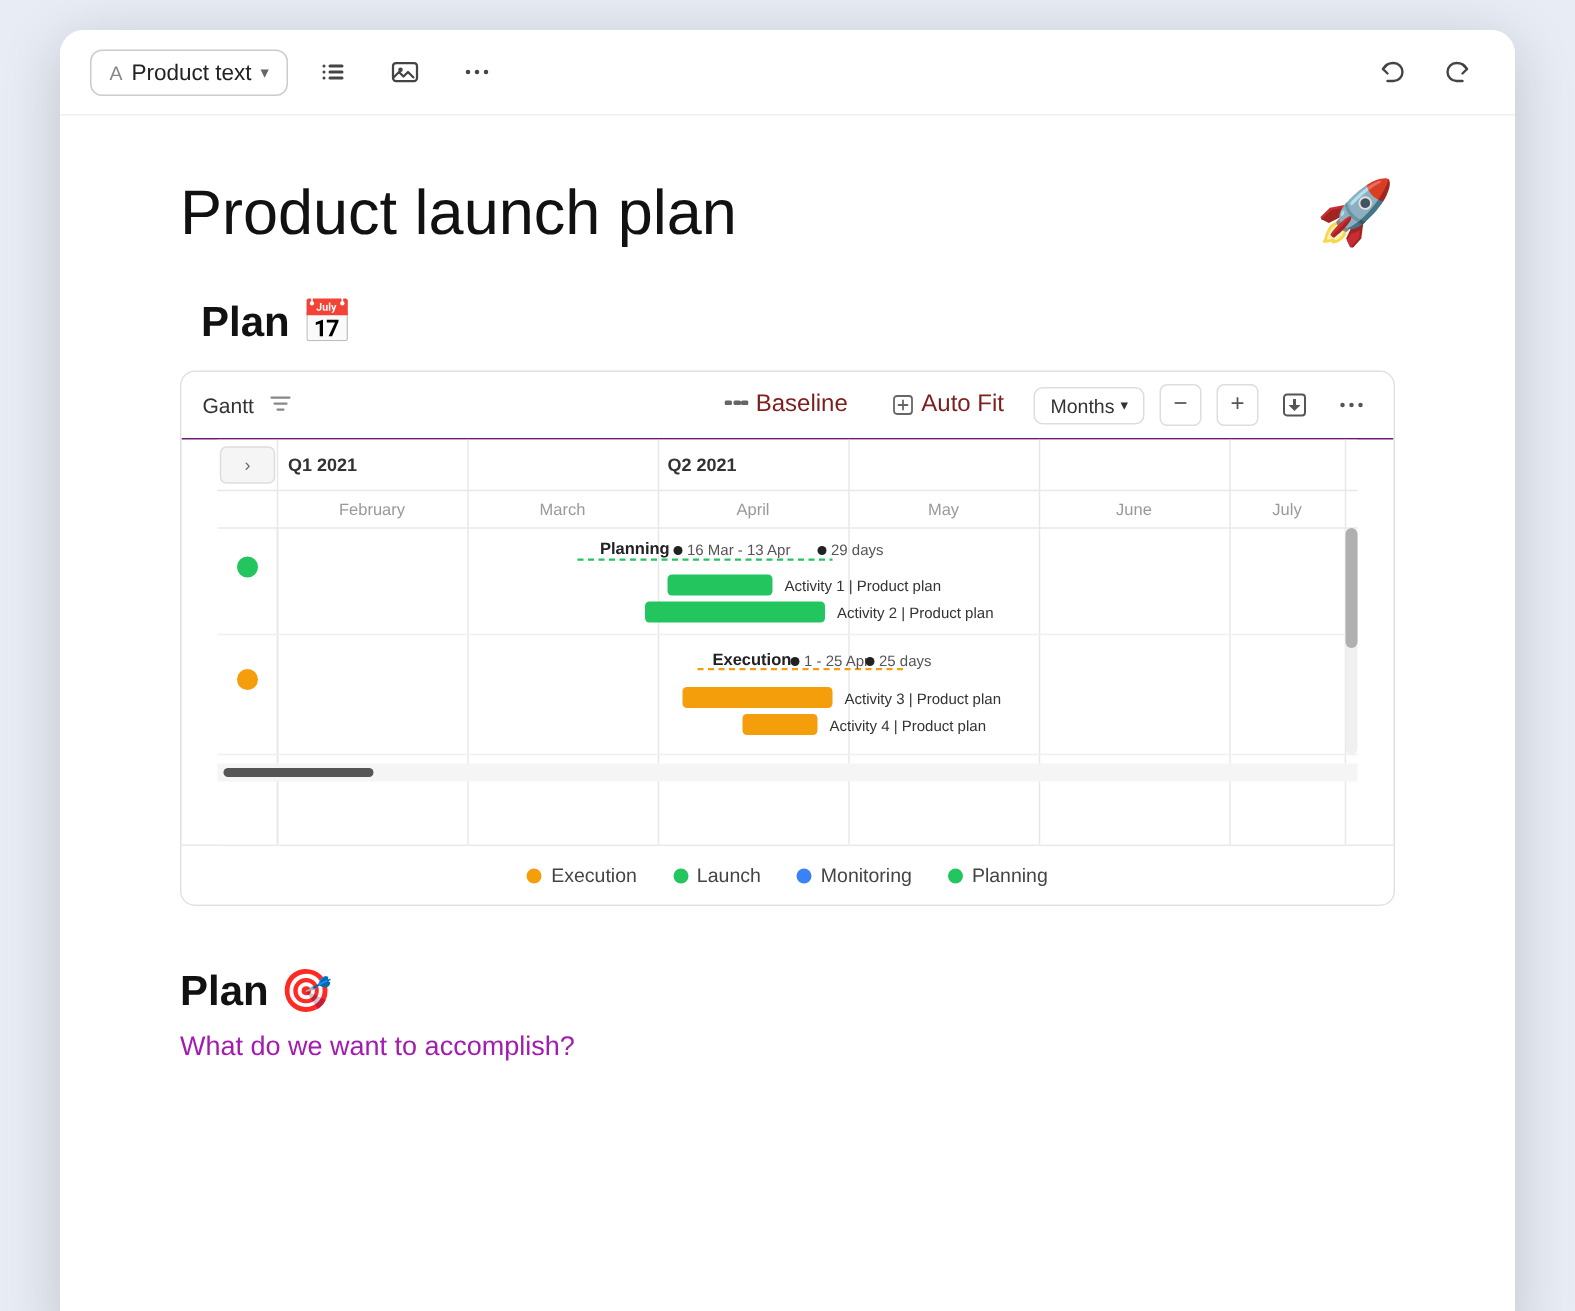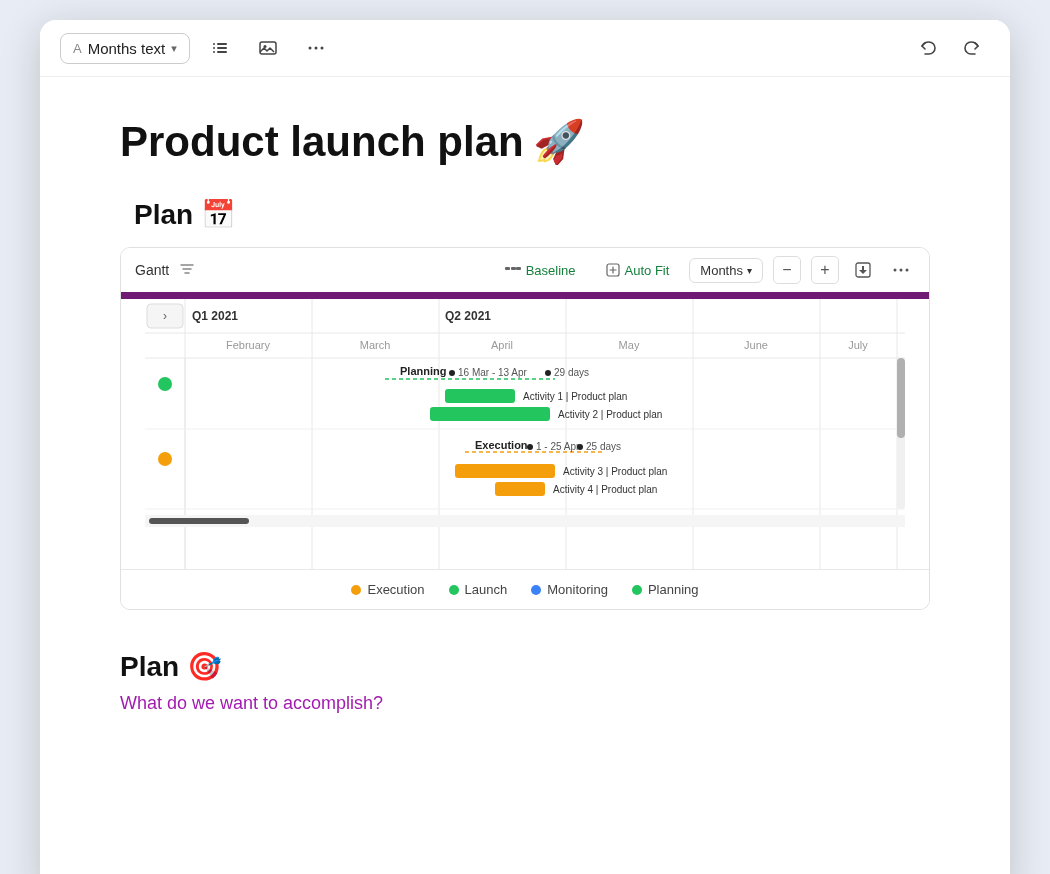--- a/index.html
+++ b/index.html
@@ -67,26 +67,27 @@
       gap: 8px;
     }
     
     .content {
       padding: 40px 80px;
       flex: 1;
       overflow-y: auto;
     }
     .page-title {
       font-size: 42px;
-      font-weight: 700;
+      font-weight: 400;
       color: #111;
       margin-bottom: 32px;
       display: flex;
       align-items: center;
-      gap: 10px;
+      gap: 21px;
+      justify-content: space-between;
     }
     .section-title {
       font-size: 28px;
       font-weight: 700;
       color: #111;
       margin-bottom: 16px;
       display: flex;
       align-items: center;
       gap: 8px;
       margin-left: 14px;
@@ -97,21 +98,21 @@
       border-radius: 10px;
       overflow: hidden;
       margin-bottom: 40px;
     }
     
     .gantt-toolbar {
       display: flex;
       align-items: center;
       padding: 8px 14px;
       background: #fff;
-      border-bottom: 7px solid #701a75;
+      border-bottom: 1px solid #701a75;
       gap: 10px;
     }
     .gantt-label {
       font-size: 14px;
       font-weight: 500;
       color: #333;
     }
     .gantt-filter-icon {
       color: #888;
       font-size: 14px;
@@ -119,22 +120,22 @@
     }
     .gantt-toolbar-spacer { flex: 1; }
     .gantt-tool-btn {
       display: flex;
       align-items: center;
       gap: 5px;
       padding: 4px 10px;
       border: none;
       background: transparent;
       cursor: pointer;
-      font-size: 13px;
-      color: #15803d;
+      font-size: 16px;
+      color: #7f1d1d;
       border-radius: 5px;
     }
     .months-dropdown {
       display: flex;
       align-items: center;
       gap: 4px;
       padding: 4px 10px;
       border: 1px solid #ddd;
       border-radius: 6px;
       background: #fff;
@@ -222,21 +223,21 @@
     }
   </style>
 </head>
 <body>
 
 <div class="app-container">
 
   <div class="toolbar">
     <button class="text-format-btn">
       <span class="format-icon">A</span>
-      <span>Months text</span>
+      <span>Product text</span>
       <span style="font-size:11px;color:#666;">▾</span>
     </button>
     <button class="toolbar-icon-btn">
       <svg width="20" height="20" viewBox="0 0 20 20" fill="none">
         <rect x="3" y="5" width="2" height="2" rx="1" fill="#444"></rect>
         <rect x="7" y="5" width="10" height="2" rx="1" fill="#444"></rect>
         <rect x="3" y="9" width="2" height="2" rx="1" fill="#444"></rect>
         <rect x="7" y="9" width="10" height="2" rx="1" fill="#444"></rect>
         <rect x="3" y="13" width="2" height="2" rx="1" fill="#444"></rect>
         <rect x="7" y="13" width="10" height="2" rx="1" fill="#444"></rect>

